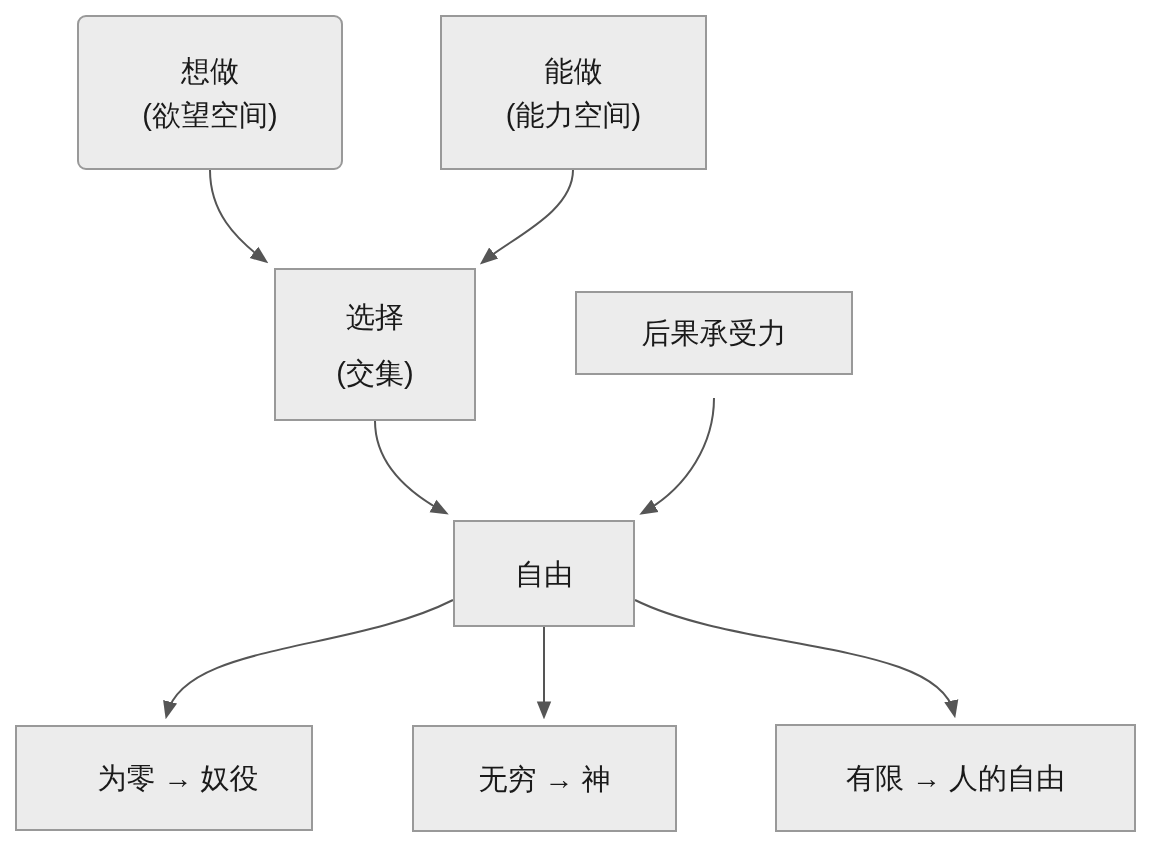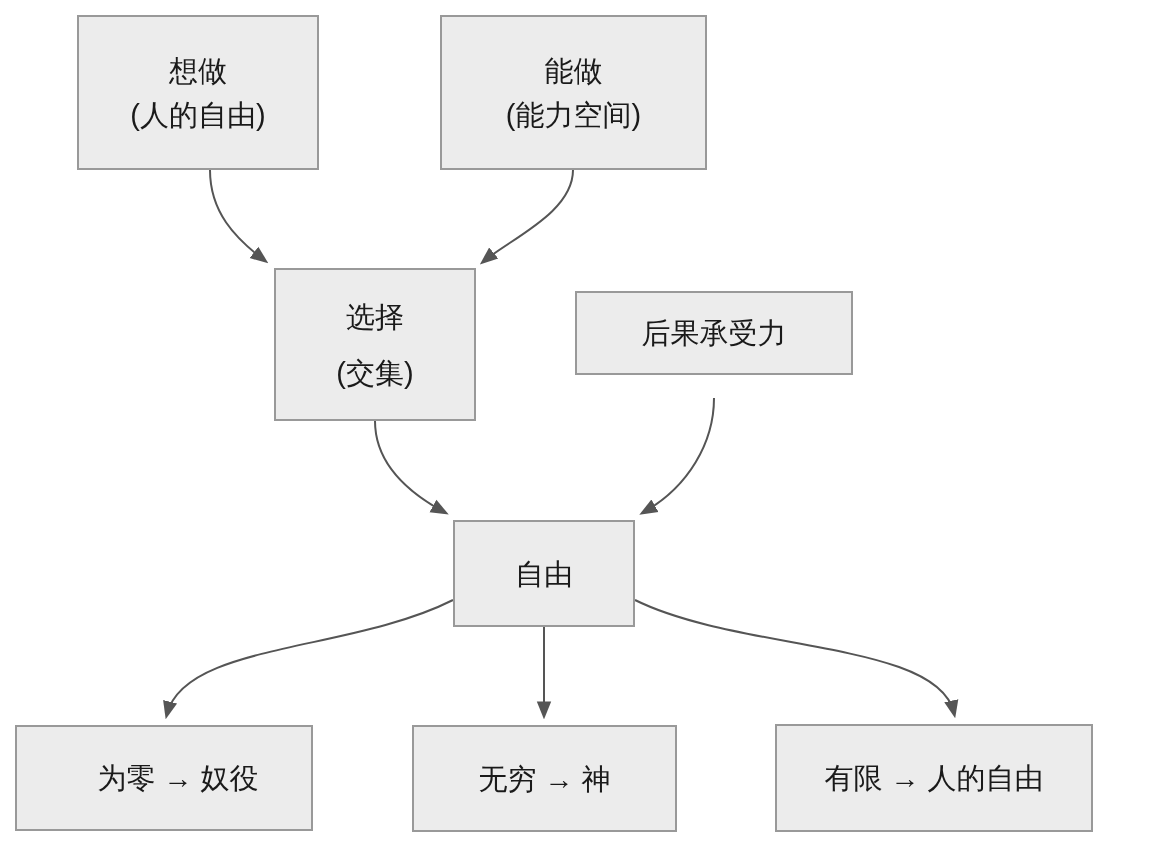--- a/index.html
+++ b/index.html
@@ -59,23 +59,23 @@
     </defs>
     <path class="edge" d="M210,170 C210,212 235,238 264,260" marker-end="url(#arrowhead)"></path>
     <path class="edge" d="M573,170 C573,212 512,238 484,261" marker-end="url(#arrowhead)"></path>
     <path class="edge" d="M375,421 C375,458 400,488 444,512" marker-end="url(#arrowhead)"></path>
     <path class="edge" d="M714,398 C714,443 688,487 644,512" marker-end="url(#arrowhead)"></path>
     <path class="edge" d="M453,600 C350,652 185,643 167,714" marker-end="url(#arrowhead)"></path>
     <path class="edge" d="M544,627 L544,714" marker-end="url(#arrowhead)"></path>
     <path class="edge" d="M635,600 C740,652 938,641 954,713" marker-end="url(#arrowhead)"></path>
   </svg>
 
-  <div class="node" style="left:77px; top:15px; width:242px; height:155px;">
+  <div class="node" style="left:77px; top:15px; width:266px; height:155px;border-radius:9px;">
     <div class="nl">想做</div>
-    <div class="nl">(人的自由)</div>
+    <div class="nl">(欲望空间)</div>
   </div>
 
   <div class="node" style="left:440px; top:15px; width:267px; height:155px;">
     <div class="nl">能做</div>
     <div class="nl">(能力空间)</div>
   </div>
 
   <div class="node" style="left:274px; top:268px; width:202px; height:153px;gap:12px;">
     <div class="nl">选择</div>
     <div class="nl">(交集)</div>
@@ -90,17 +90,17 @@
   </div>
 
   <div class="node" style="left:15px; top:725px; width:298px; height:106px;padding-left:28px;">
     <div class="nl">为零 → 奴役</div>
   </div>
 
   <div class="node" style="left:412px; top:725px; width:265px; height:107px;">
     <div class="nl">无穷 → 神</div>
   </div>
 
-  <div class="node" style="left:775px; top:724px; width:318px; height:108px;">
+  <div class="node" style="left:775px; top:724px; width:361px; height:108px;">
     <div class="nl">有限 → 人的自由</div>
   </div>
 
 </div>
 
 </body></html>

